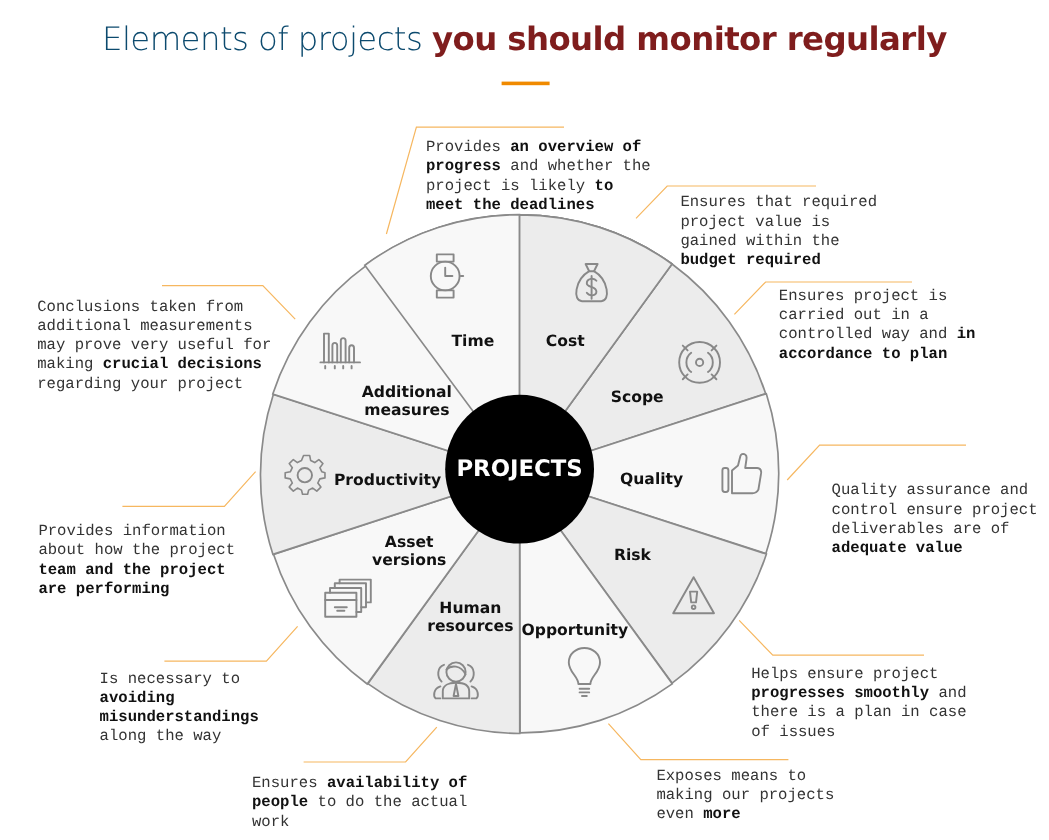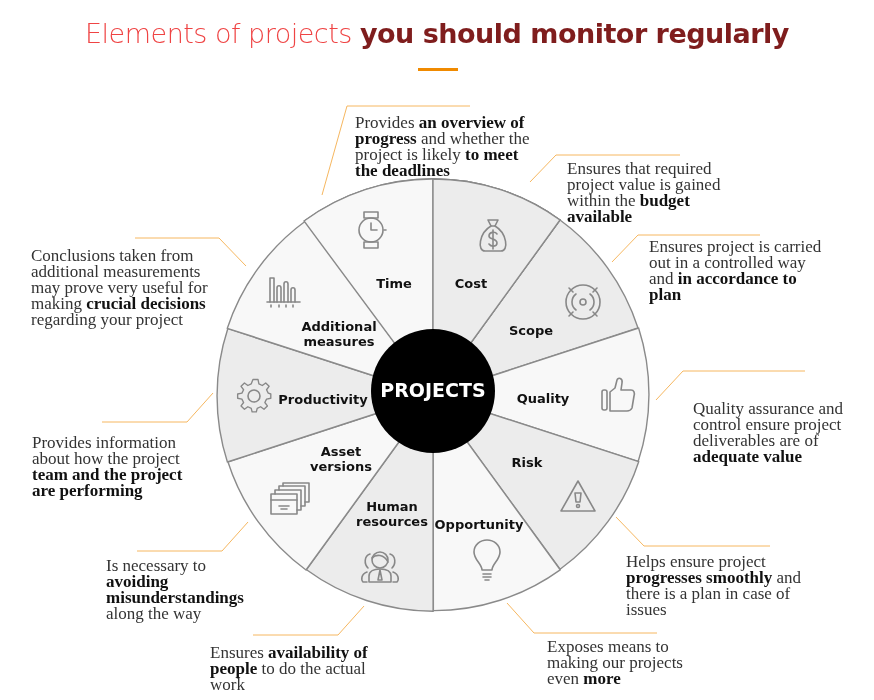--- a/index.html
+++ b/index.html
@@ -1,22 +1,22 @@
 <!DOCTYPE html>
 <html><head>
 <meta charset="utf-8">
 <style>
   html, body { margin:0; padding:0; background:#ffffff; }
   body { width:874px; height:700px; position:relative; overflow:hidden; font-family:"DejaVu Sans", sans-serif; color:#222; }
   .title { position:absolute; left:0; top:18px; width:874px; text-align:center; font-family:"DejaVu Sans", sans-serif; font-size:27px; letter-spacing:-0.5px; color:#222; }
-  .title .light { font-weight:200; color:#ef4444; }
+  .title .light { font-weight:200; color:#0c4a6e; }
   .title .bold { font-weight:bold; color:#7f1d1d; }
   .underline { position:absolute; left:418px; top:68px; width:40px; height:3px; background:#f08a00; }
   svg.wheel { position:absolute; left:0; top:0; }
-  .desc { position:absolute; font-size:17px; line-height:16px; color:#333; font-family:Liberation Serif, serif; }
+  .desc { position:absolute; font-size:13px; line-height:16px; color:#333; font-family:Liberation Mono, monospace; }
   .desc b { color:#111; font-weight:bold; }
   .seg-label { font-family:"DejaVu Sans", sans-serif; font-weight:bold; font-size:13px; fill:#111; }
   .center-label { font-family:"DejaVu Sans", sans-serif; font-weight:bold; font-size:19px; fill:#fff; }
 </style>
 </head>
 <body>
 
 <div class="title">
   <span class="light">Elements of projects</span>
   <span class="bold">you should monitor regularly</span>
@@ -145,38 +145,38 @@
   <text class="seg-label" x="339" y="346" text-anchor="middle">measures</text>
 
   <circle cx="433" cy="391" r="62" fill="#000"></circle>
   <text class="center-label" x="433" y="397" text-anchor="middle">PROJECTS</text>
 </svg>
 
 <div class="desc" style="left:355px; top:115px; width:190px;">
   <span>Provides </span><b>an overview of progress</b><span> and whether the project is likely </span><b>to meet the deadlines</b>
 </div>
 <div class="desc" style="left:567px; top:161px; width:165px;">
-  <span>Ensures that required project value is gained within the </span><b>budget available</b>
+  <span>Ensures that required project value is gained within the </span><b>budget required</b>
 </div>
 <div class="desc" style="left:649px; top:239px; width:180px;">
   <span>Ensures project is carried out in a controlled way and </span><b>in accordance to plan</b>
 </div>
 <div class="desc" style="left:693px; top:377px; width:175px;margin-top:24px;">
   <span>Quality assurance and control ensure project deliverables are of </span><b>adequate value</b>
 </div>
 <div class="desc" style="left:626px; top:554px; width:180px;">
   <span>Helps ensure project </span><b>progresses smoothly</b><span> and there is a plan in case of issues</span>
 </div>
 <div class="desc" style="left:547px; top:639px; width:170px;">
   <span>Exposes means to making our projects even </span><b>more</b>
 </div>
 <div class="desc" style="left:210px; top:645px; width:180px;">
   <span>Ensures </span><b>availability of people</b><span> to do the actual work</span>
 </div>
-<div class="desc" style="left:83px; top:558px; width:150px;margin-left:23px;">
+<div class="desc" style="left:83px; top:558px; width:150px;">
   <span>Is necessary to </span><b>avoiding misunderstandings</b><span> along the way</span>
 </div>
 <div class="desc" style="left:32px; top:435px; width:170px;">
   <span>Provides information about how the project </span><b>team and the project are performing</b>
 </div>
 <div class="desc" style="left:31px; top:248px; width:200px;">
   <span>Conclusions taken from additional measurements may prove very useful for making </span><b>crucial decisions</b><span> regarding your project</span>
 </div>
 
 </body></html>

